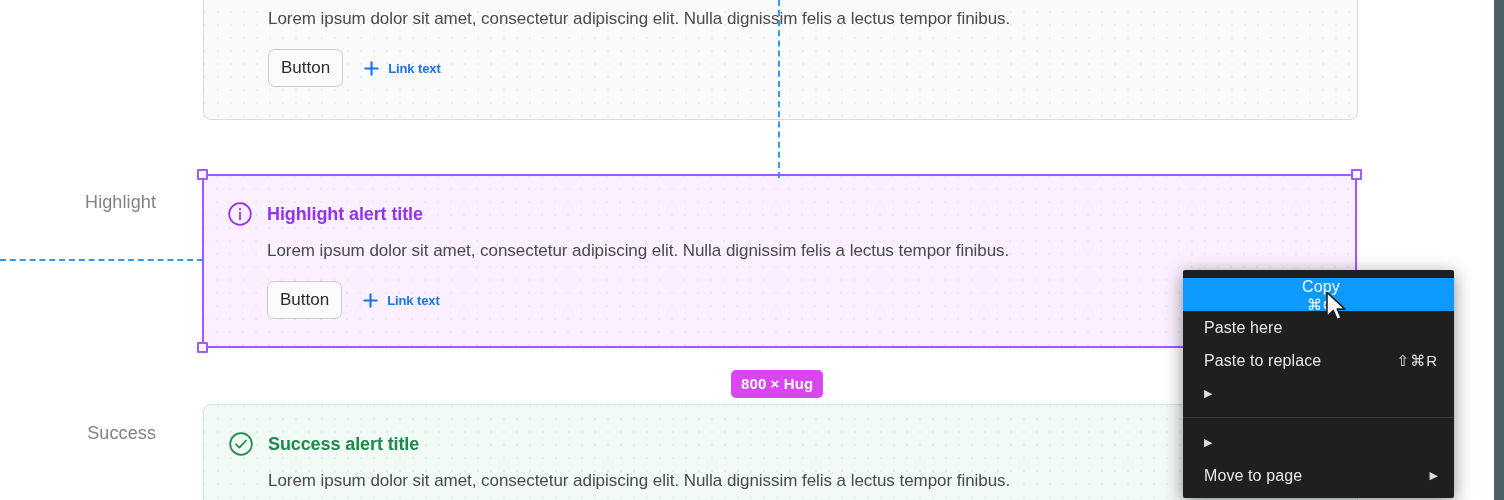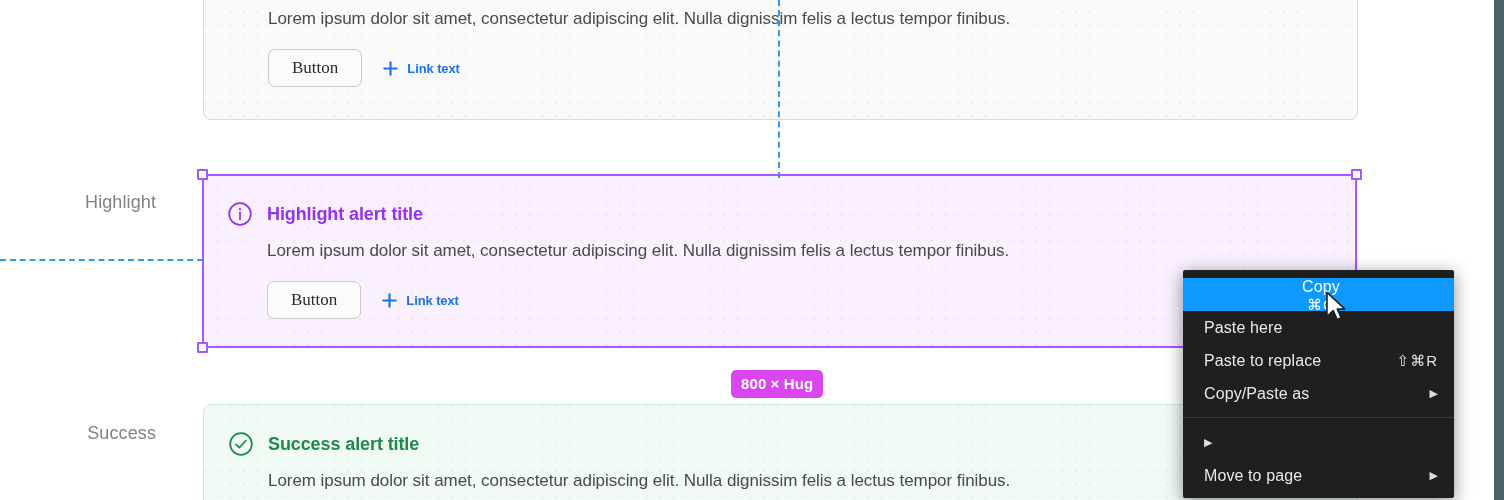--- a/index.html
+++ b/index.html
@@ -89,27 +89,27 @@
     color: #4a4a4a;
     white-space: nowrap;
     letter-spacing: -.05px;
   }
   .alert-actions {
     margin-top: 20px;
     padding-left: 40px;
     display: flex; align-items: center; gap: 20px;
   }
   .btn {
-    font-family: Liberation Serif, serif;
+    font-family: Liberation Sans, sans-serif;
     font-size: 17px;
     color: #2b2b2b;
     background: #fbfbfb;
     border: 1px solid #c9c9c9;
     border-radius: 7px;
-    padding: 9px 23px 10px;
+    padding: 9px 12px 10px;
     line-height: 1;
     cursor: pointer;
   }
   .link-wrap {
     display: flex; align-items: center; gap: 8px;
     color: #1a73e8; cursor: pointer;
   }
   .plus-icon { display: block; width: 17px; height: 17px; }
   .link-text { font-size: 13px; font-weight: bold; color: #1a73e8; letter-spacing: -.1px; }
 
@@ -279,21 +279,20 @@
     <div class="ctx-item">
       <span class="ctx-label">Paste here</span>
     </div>
 
     <div class="ctx-item">
       <span class="ctx-label">Paste to replace</span>
       <span class="ctx-shortcut">⇧⌘R</span>
     </div>
 
     <div class="ctx-item">
-      <span class="ctx-label">Copy/Paste as</span>
       <span class="ctx-arrow">▶</span>
     </div>
 
     <div class="ctx-sep"></div>
 
     <div class="ctx-item">
       <span class="ctx-arrow">▶</span>
     </div>
 
     <div class="ctx-item">

